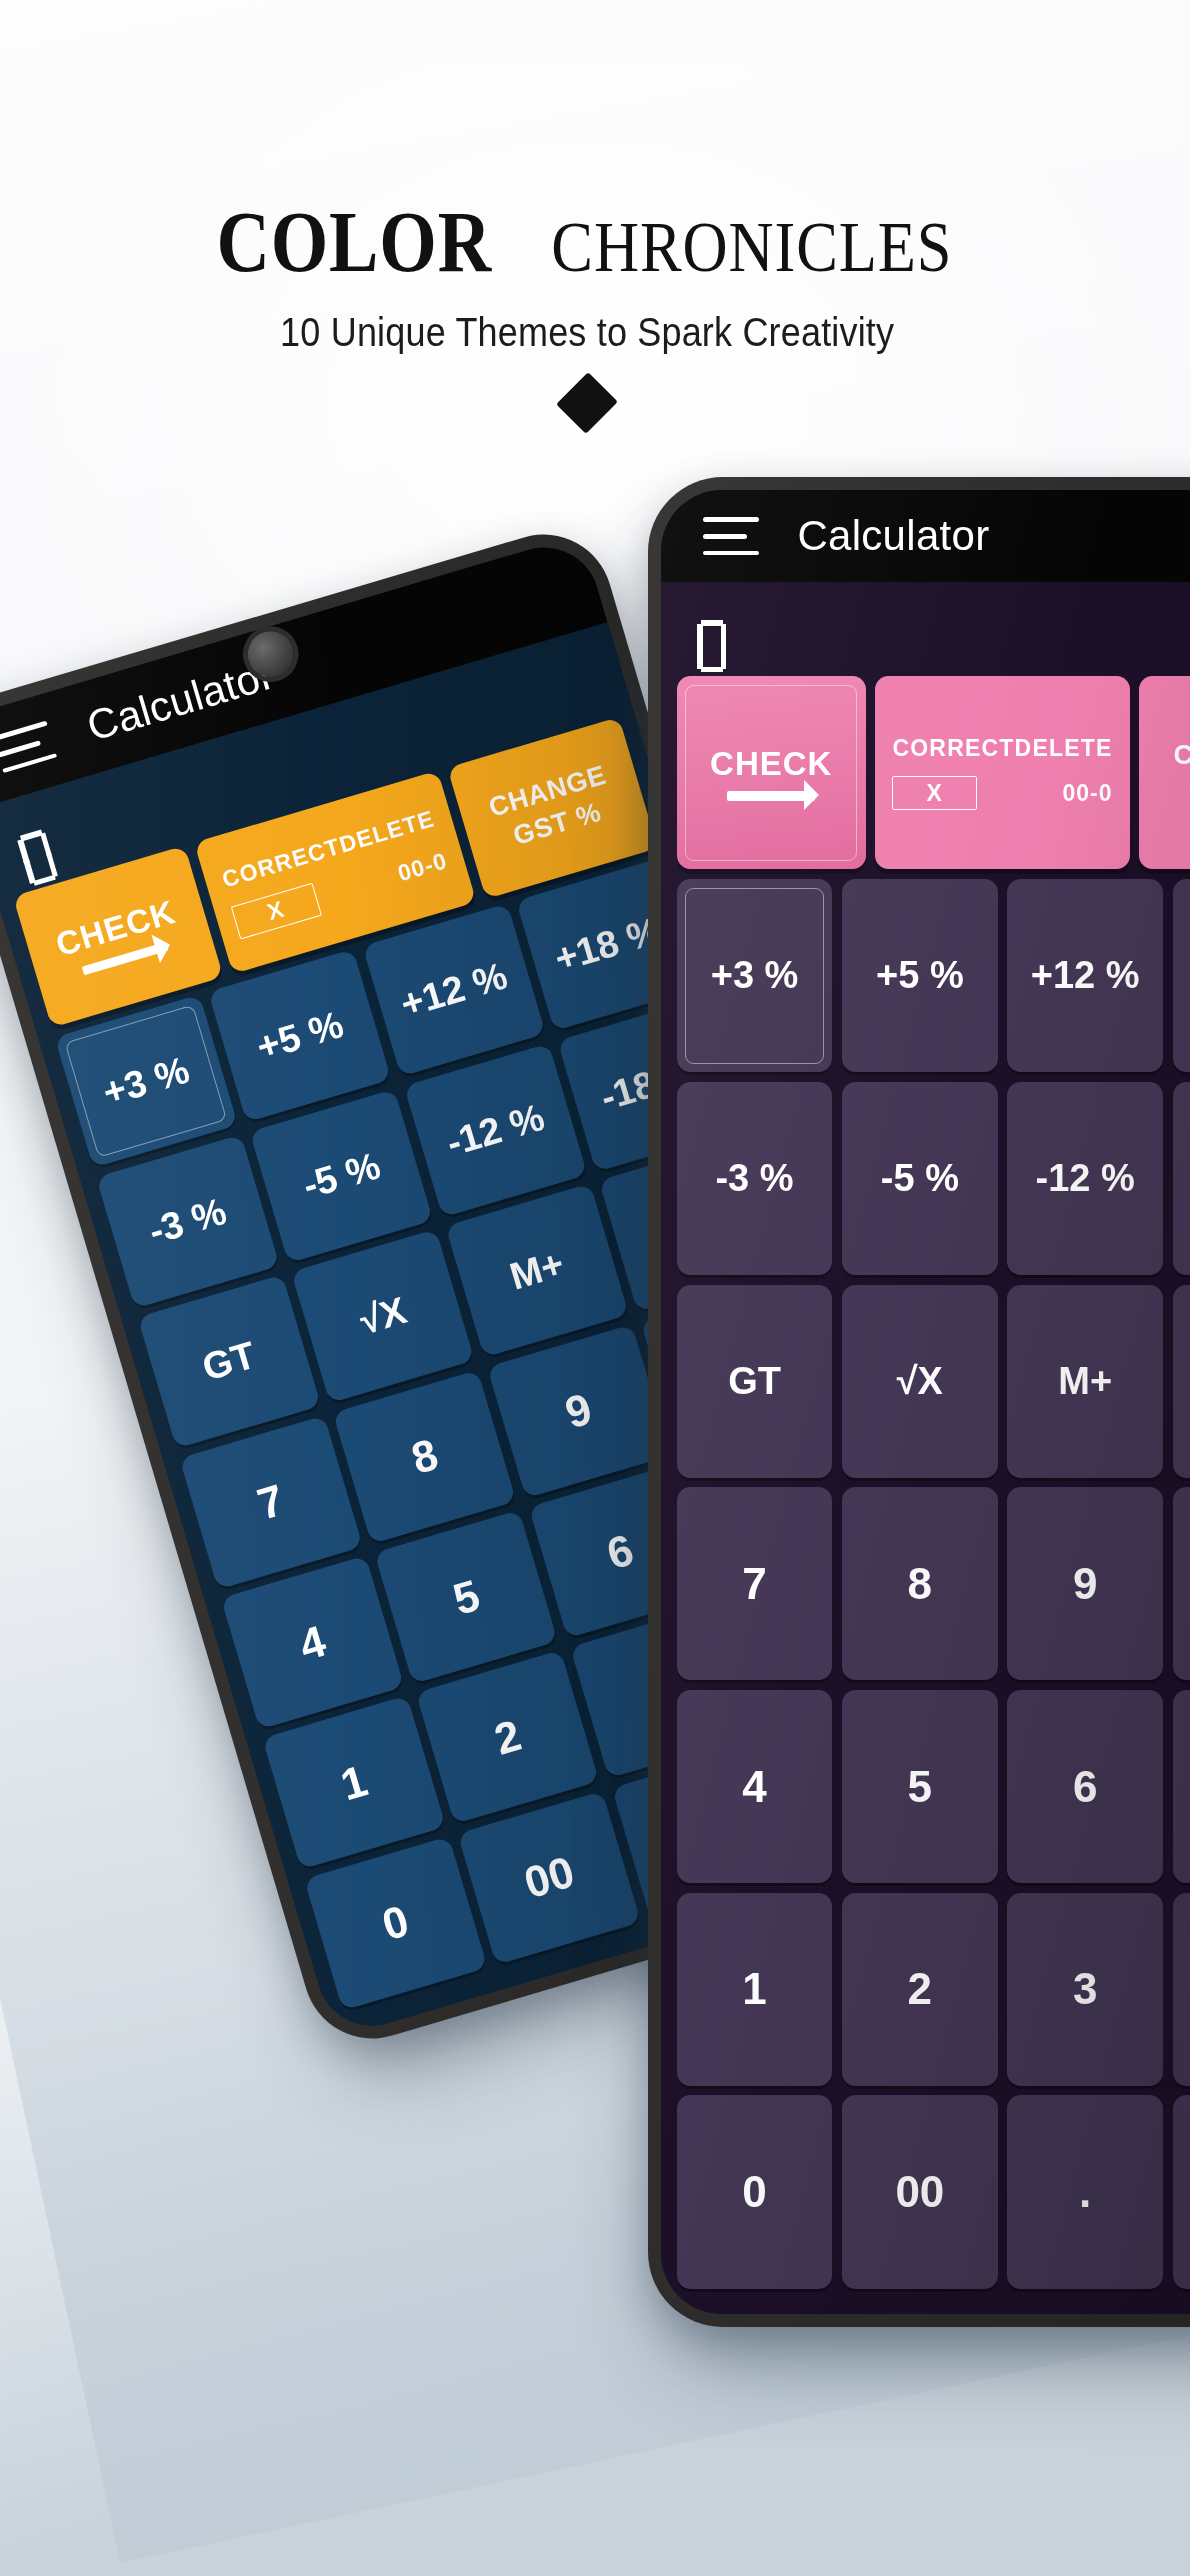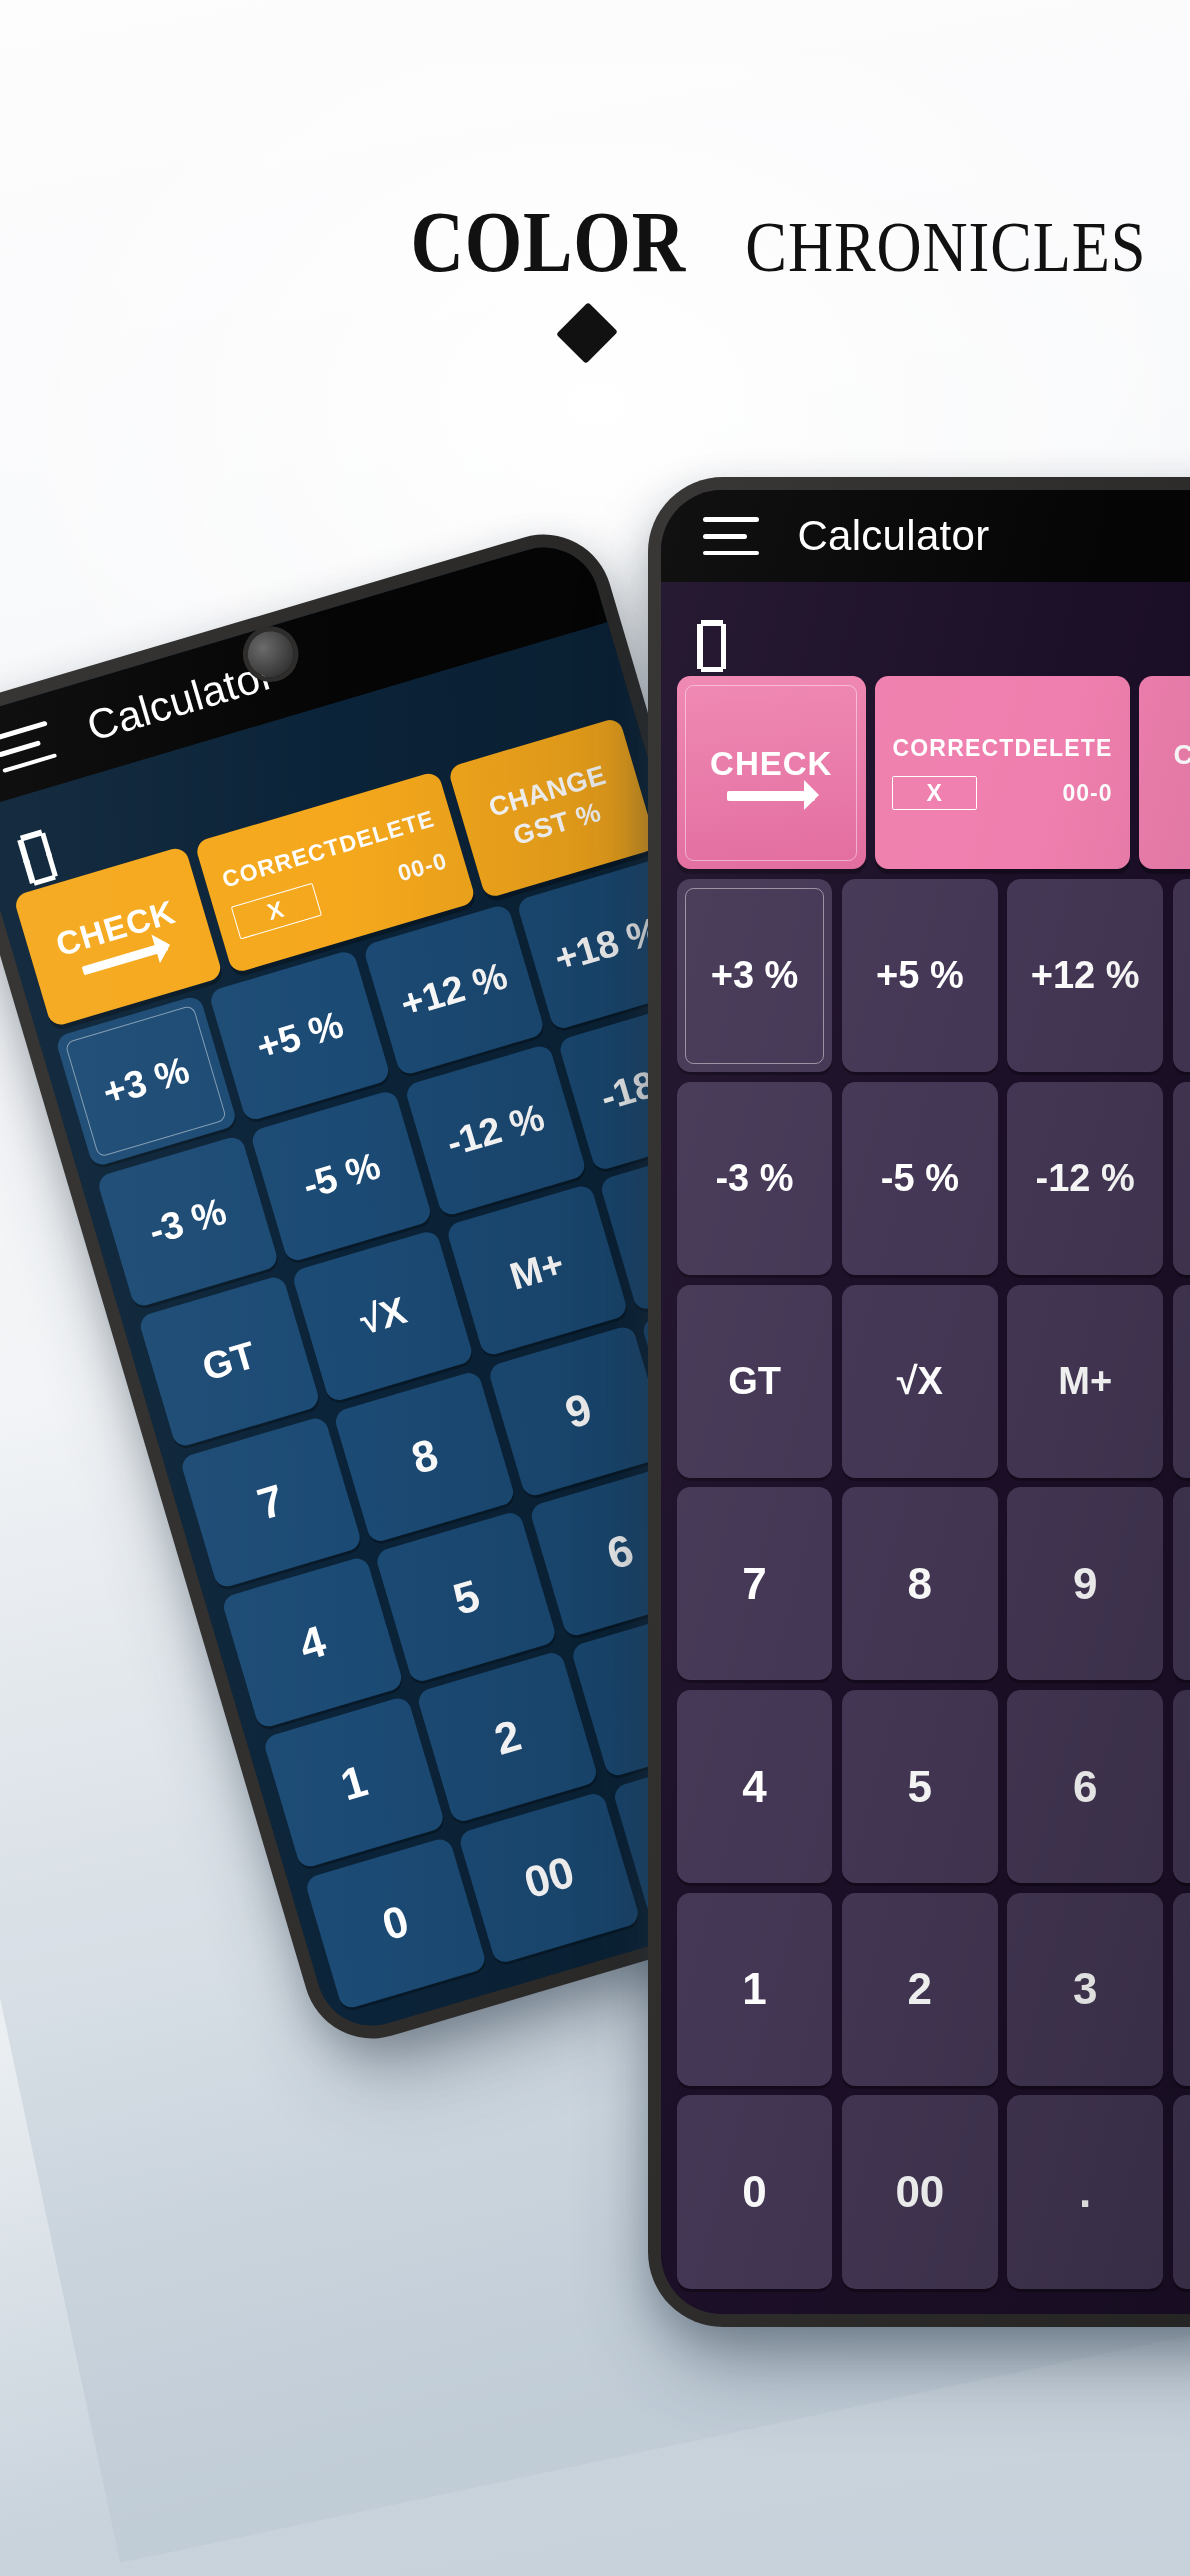--- a/index.html
+++ b/index.html
@@ -21,21 +21,21 @@
     position:absolute;left:-20%;width:150%;height:863px;top:2099px;
     background:linear-gradient(180deg,rgba(190,202,213,.0) 0%,rgba(190,202,213,.75) 60%);
     transform:rotate(-15deg);transform-origin:0 0;
   }
   #bg .glow{
     position:absolute;left:50%;top:58px;width:1342px;height:863px;margin-left:-671px;
     background:radial-gradient(ellipse at 50% 40%,rgba(255,255,255,.95) 0%,rgba(255,255,255,0) 65%);
   }
 
   
-  .header{position:absolute;left:0;right:16px;top:199px;text-align:right;z-index:5;}
+  .header{position:absolute;left:0;right:16px;top:199px;text-align:center;z-index:5;}
   .title{
     font-family:"Liberation Serif", serif;
     color:#111;line-height:1;white-space:nowrap;
   }
   .title .t1{font-size:86px;font-weight:700;letter-spacing:1px;transform:scaleX(.86);display:inline-block;}
   .title .t2{font-size:71px;font-weight:400;letter-spacing:1px;transform:scaleX(.88);display:inline-block;margin-left:9.6px;}
   .subtitle{
     margin-top:25px;font-size:40px;color:#1c1c1c;letter-spacing:0.2px;
     transform:scaleX(.90);display:inline-block;font-weight:400;
   }
@@ -134,20 +134,21 @@
 <div id="bg">
   <div class="glow"></div>
   <div class="floor"></div>
   <div class="floor2"></div>
 </div>
 
 <div class="header">
   <div class="title">
     <span class="t1">COLOR</span><span class="t2">CHRONICLES</span>
   </div>
+  <div><span class="subtitle">10 Unique Themes to Spark Creativity</span></div>
   <div class="diamond"></div>
 </div>
 
 <div class="phone" id="phone-blue">
   <div class="notch"></div>
   <div class="screen">
 
     <div class="appbar">
       <span class="burger">
           <i></i>

